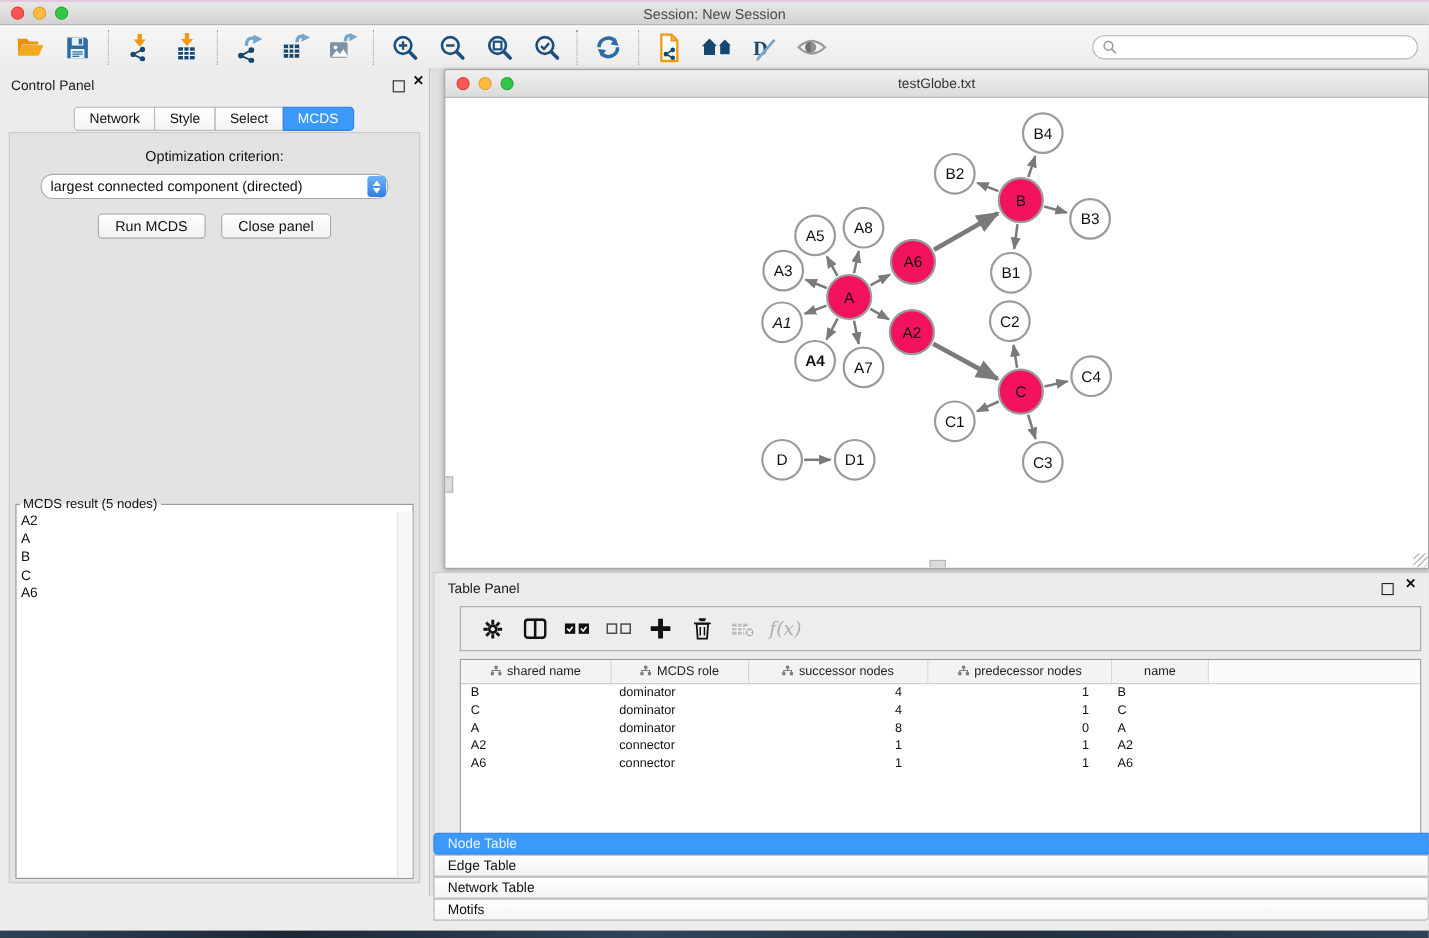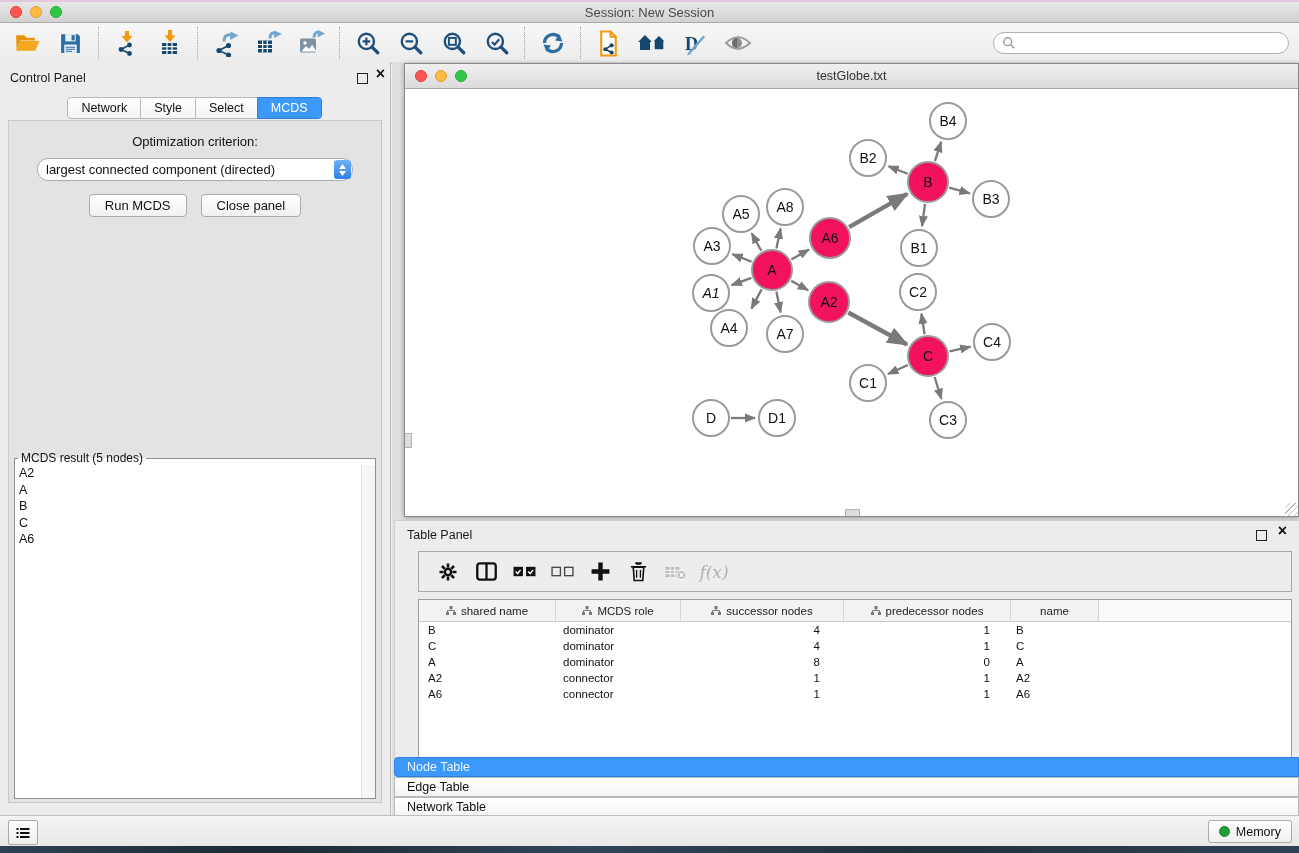--- a/index.html
+++ b/index.html
@@ -373,21 +373,21 @@
                 <div class="gnode normal" style="left: 567px; top: 91px; height: 38px; width: 38px;">B3</div>
                 <div class="gnode normal" style="left: 361px; top: 99px; height: 38px; width: 38px;">A8</div>
                 <div class="gnode normal" style="left: 317px; top: 106px; height: 38px; width: 38px;">A5</div>
                 <div class="gnode dominator" style="left: 404px; top: 128px; height: 42px; width: 42px;">A6</div>
                 <div class="gnode normal" style="left: 288px; top: 138px; height: 38px; width: 38px;">A3</div>
                 <div class="gnode normal" style="left: 495px; top: 140px; height: 38px; width: 38px;">B1</div>
                 <div class="gnode dominator" style="left: 346px; top: 160px; height: 42px; width: 42px;">A</div>
                 <div class="gnode normal" style="left: 287px; top: 185px; height: 38px; width: 38px; font-style: italic;">A1</div>
                 <div class="gnode normal" style="left: 494px; top: 184px; height: 38px; width: 38px;">C2</div>
                 <div class="gnode dominator" style="left: 403px; top: 192px; height: 42px; width: 42px;">A2</div>
-                <div class="gnode normal" style="left: 305px; top: 220px; height: 38px; width: 38px;">A4</div>
+                <div class="gnode normal" style="left: 317px; top: 220px; height: 38px; width: 38px; font-weight: bold;">A4</div>
                 <div class="gnode normal" style="left: 361px; top: 226px; height: 38px; width: 38px;">A7</div>
                 <div class="gnode normal" style="left: 568px; top: 234px; height: 38px; width: 38px;">C4</div>
                 <div class="gnode dominator" style="left: 502px; top: 246px; height: 42px; width: 42px;">C</div>
                 <div class="gnode normal" style="left: 444px; top: 275px; height: 38px; width: 38px;">C1</div>
                 <div class="gnode normal" style="left: 524px; top: 312px; height: 38px; width: 38px;">C3</div>
                 <div class="gnode normal" style="left: 287px; top: 310px; height: 38px; width: 38px;">D</div>
                 <div class="gnode normal" style="left: 353px; top: 310px; height: 38px; width: 38px;">D1</div>
               </div>
             <div class="vscroll-mark"></div>
             <div class="hscroll-mark"></div>
@@ -540,28 +540,16 @@
           <div class="tp-tabs">
               <span class="btab active">Node Table</span>
               <span class="btab">Edge Table</span>
               <span class="btab">Network Table</span>
               <span class="btab">Motifs</span>
             </div>
         </div>
       </div>
     </div>
 
-    <div class="statusbar">
-      <span class="list-btn">
-        <svg viewBox="0 0 14 12" width="14" height="12">
-            <path d="M4 2h9.5M4 6h9.5M4 10h9.5" stroke="#111" stroke-width="2"></path>
-            <path d="M0.5 2h2M0.5 6h2M0.5 10h2" stroke="#111" stroke-width="2"></path>
-          </svg>
-      </span>
-      <span class="memory-btn">
-        <span class="mem-dot"></span>
-        <span>Memory</span>
-      </span>
-    </div>
   </div>
 
   <div class="desktop-bottom"></div>
 </div>
 
 </body></html>

